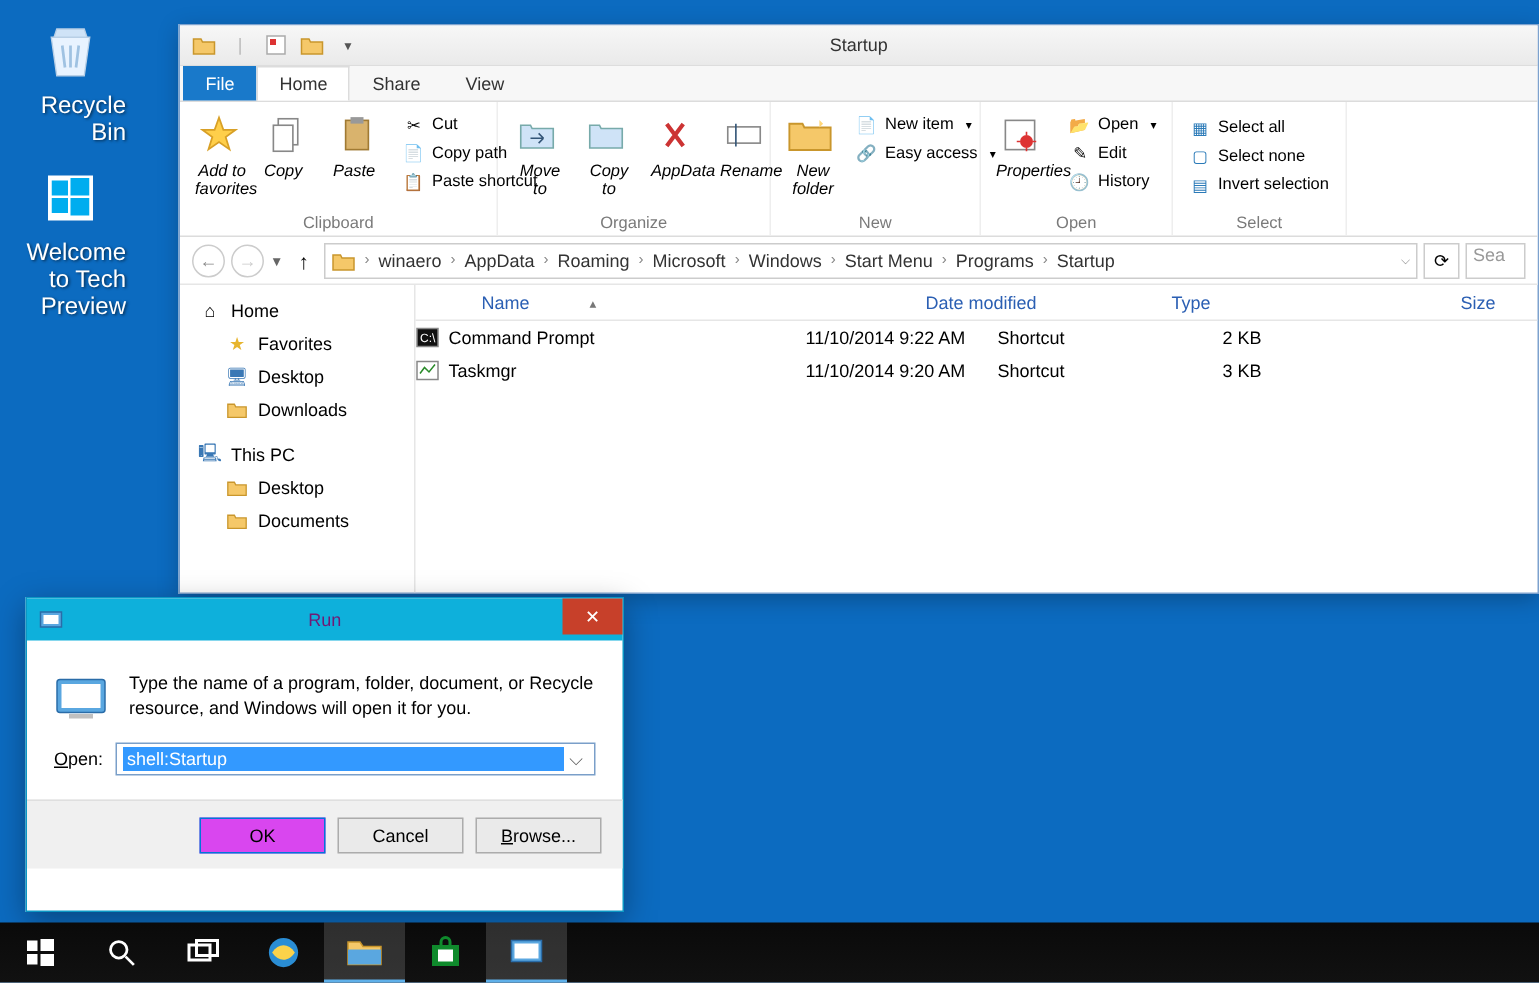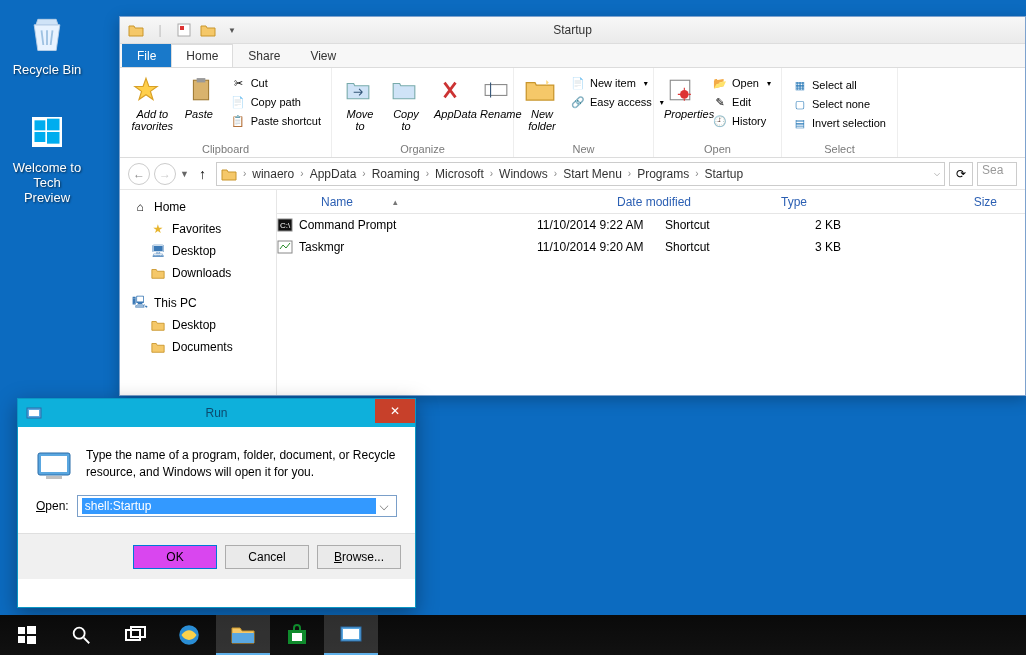--- a/index.html
+++ b/index.html
@@ -1,19 +1,19 @@
 <!DOCTYPE html>
 <html><head>
 <meta charset="utf-8">
 <style>
   * { box-sizing: border-box; margin: 0; padding: 0; font-family: "Segoe UI", Tahoma, sans-serif; }
   body { width: 1026px; height: 655px; background: #0c6bc0; overflow: hidden; position: relative; }
 
   
-  .desk-icon { position: absolute; width: 74px; text-align: center; color: #fff; font-size: 13px; text-shadow: 1px 1px 2px rgba(0,0,0,.6); cursor: pointer; }
+  .desk-icon { position: absolute; width: 74px; text-align: right; color: #fff; font-size: 16px; text-shadow: 1px 1px 2px rgba(0,0,0,.6); cursor: pointer; }
   .desk-icon .glyph { width: 48px; height: 48px; margin: 0 auto 4px; display: flex; align-items: center; justify-content: center; }
 
   
   .explorer { position: absolute; left: 119px; top: 16px; width: 907px; height: 380px; background: #fff; border: 1px solid #7da2ce; box-shadow: 0 4px 14px rgba(0,0,0,.25); display: flex; flex-direction: column; }
   .titlebar { height: 27px; background: linear-gradient(#f7f7f7,#eaeaea); display: flex; align-items: center; font-size: 12px; border-bottom: 1px solid #ddd; position: relative; }
   .qatools { display: flex; align-items: center; padding: 0 6px; gap: 4px; }
   .qatools .q { width: 20px; height: 20px; display:flex; align-items:center; justify-content:center; }
   .title-center { position:absolute; left:0; right:0; text-align:center; font-size:12px; color:#333; pointer-events:none; }
 
   .menubar { height: 24px; display:flex; align-items:flex-end; font-size:12px; border-bottom:1px solid #dcdcdc; background:#f7f7f7;}
@@ -50,21 +50,21 @@
   .cols div { padding:0 8px; cursor:pointer;margin-left:36px; }
   .c-name{width:260px;display:flex;align-items:center;gap:40px;} .c-date{width:128px;} .c-type{width:116px;} .c-size{width:80px;text-align:right;}
   .row { display:flex; height:22px; align-items:center; }
   .row .c-name{display:flex;align-items:center;gap:6px;}
   .row .c-size{text-align:right; padding-right:20px;}
 
   
   .run { position:absolute; left:17px; top:398px; width:399px; height:210px; background:#fff; border:1px solid #0b97c4; box-shadow:0 6px 20px rgba(0,0,0,.35); font-size:12px; }
   .run-title { height:28px; background:#0eb0db; display:flex; align-items:center; color:#222; position:relative; }
   .run-title-icon{width:16px;height:16px;margin:0 8px;}
-  .run-title-text{position:absolute; left:0; right:0; text-align:center; font-size:12px; color:#0c4a6e;}
+  .run-title-text{position:absolute; left:0; right:0; text-align:center; font-size:12px; color:#701a75;}
   .run-close { position:absolute; right:0; top:0; width:40px; height:24px; background:#c7402a; color:#fff; display:flex; align-items:center; justify-content:center; cursor:pointer; font-size:12px;}
   .run-body { padding:20px 18px 12px; display:flex; gap:14px; }
   .run-icon { width:36px; height:36px; flex-shrink:0; }
   .run-msg { line-height:1.4; }
   .run-open-row { display:flex; align-items:center; gap:8px; padding:0 18px 16px; }
   .run-open-row label { white-space:nowrap; }
   .run-combo { flex:1; height:22px; border:1px solid #7a9fc9; display:flex; align-items:center; padding:0 4px; font-family:inherit; font-size:12px; }
   .run-combo-text { flex:1; background:#3399ff; color:#fff; padding:1px 3px; }
   .run-combo-arrow { width:16px; text-align:center; color:#555; cursor:pointer; }
   .run-btns { background:#f0f0f0; border-top:1px solid #dfdfdf; height:46px; display:flex; align-items:center; justify-content:flex-end; gap:8px; padding:0 14px; }
@@ -140,20 +140,29 @@
 
     <div class="rgrp" style="width:212px;">
       <div class="rbtn-row">
         <div class="rbtn-big">
           <div class="ic">
               <svg width="28" height="28" viewBox="0 0 24 24">
                 <path d="M12 2l2.5 7h7l-5.7 4.2 2.2 7L12 16l-6 4.2 2.2-7L2.5 9h7z" fill="#ffcf4a" stroke="#d8a026"></path>
               </svg>
             </div>
           <span style="text-align:center;line-height:1.1;">Add to favorites</span>
+        </div>
+        <div class="rbtn-big">
+          <div class="ic">
+              <svg width="26" height="26" viewBox="0 0 24 24">
+                <rect x="6" y="2" width="12" height="16" fill="#fff" stroke="#888"></rect>
+                <rect x="3" y="6" width="12" height="16" fill="#fff" stroke="#888"></rect>
+              </svg>
+            </div>
+          <span>Copy</span>
         </div>
         <div class="rbtn-big">
           <div class="ic">
               <svg width="26" height="26" viewBox="0 0 24 24">
                 <rect x="5" y="3" width="14" height="18" fill="#d9b36d" stroke="#a07a33"></rect>
                 <rect x="8" y="1" width="8" height="4" fill="#999"></rect>
               </svg>
             </div>
           <span>Paste</span>
         </div>

